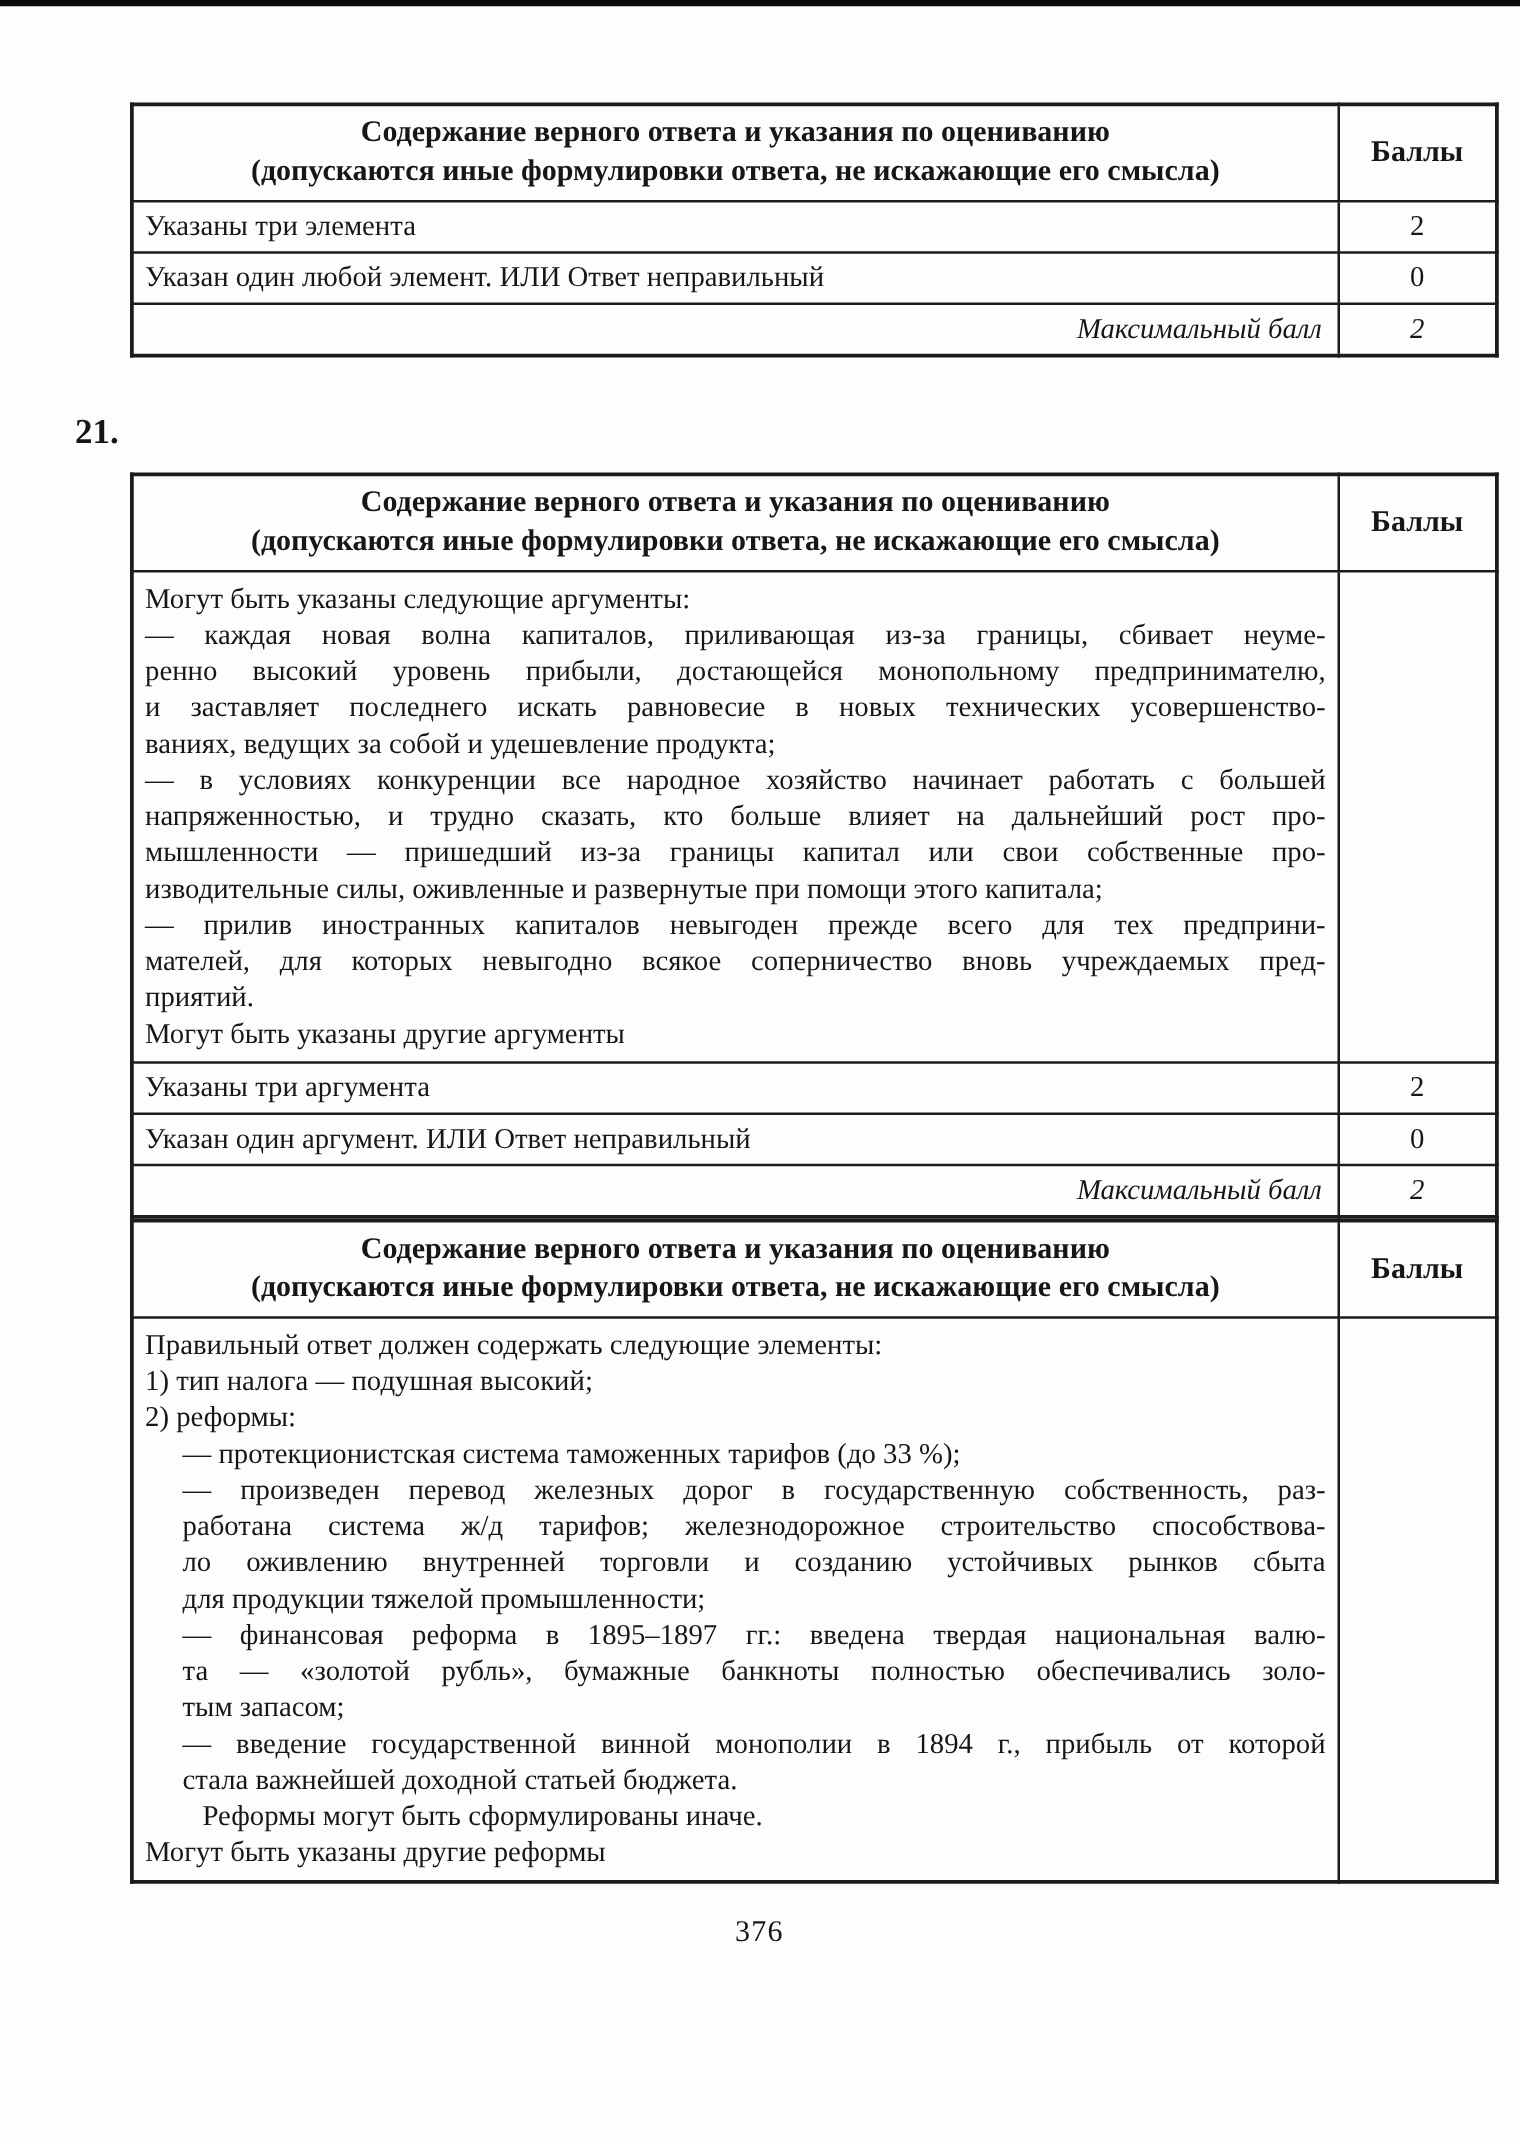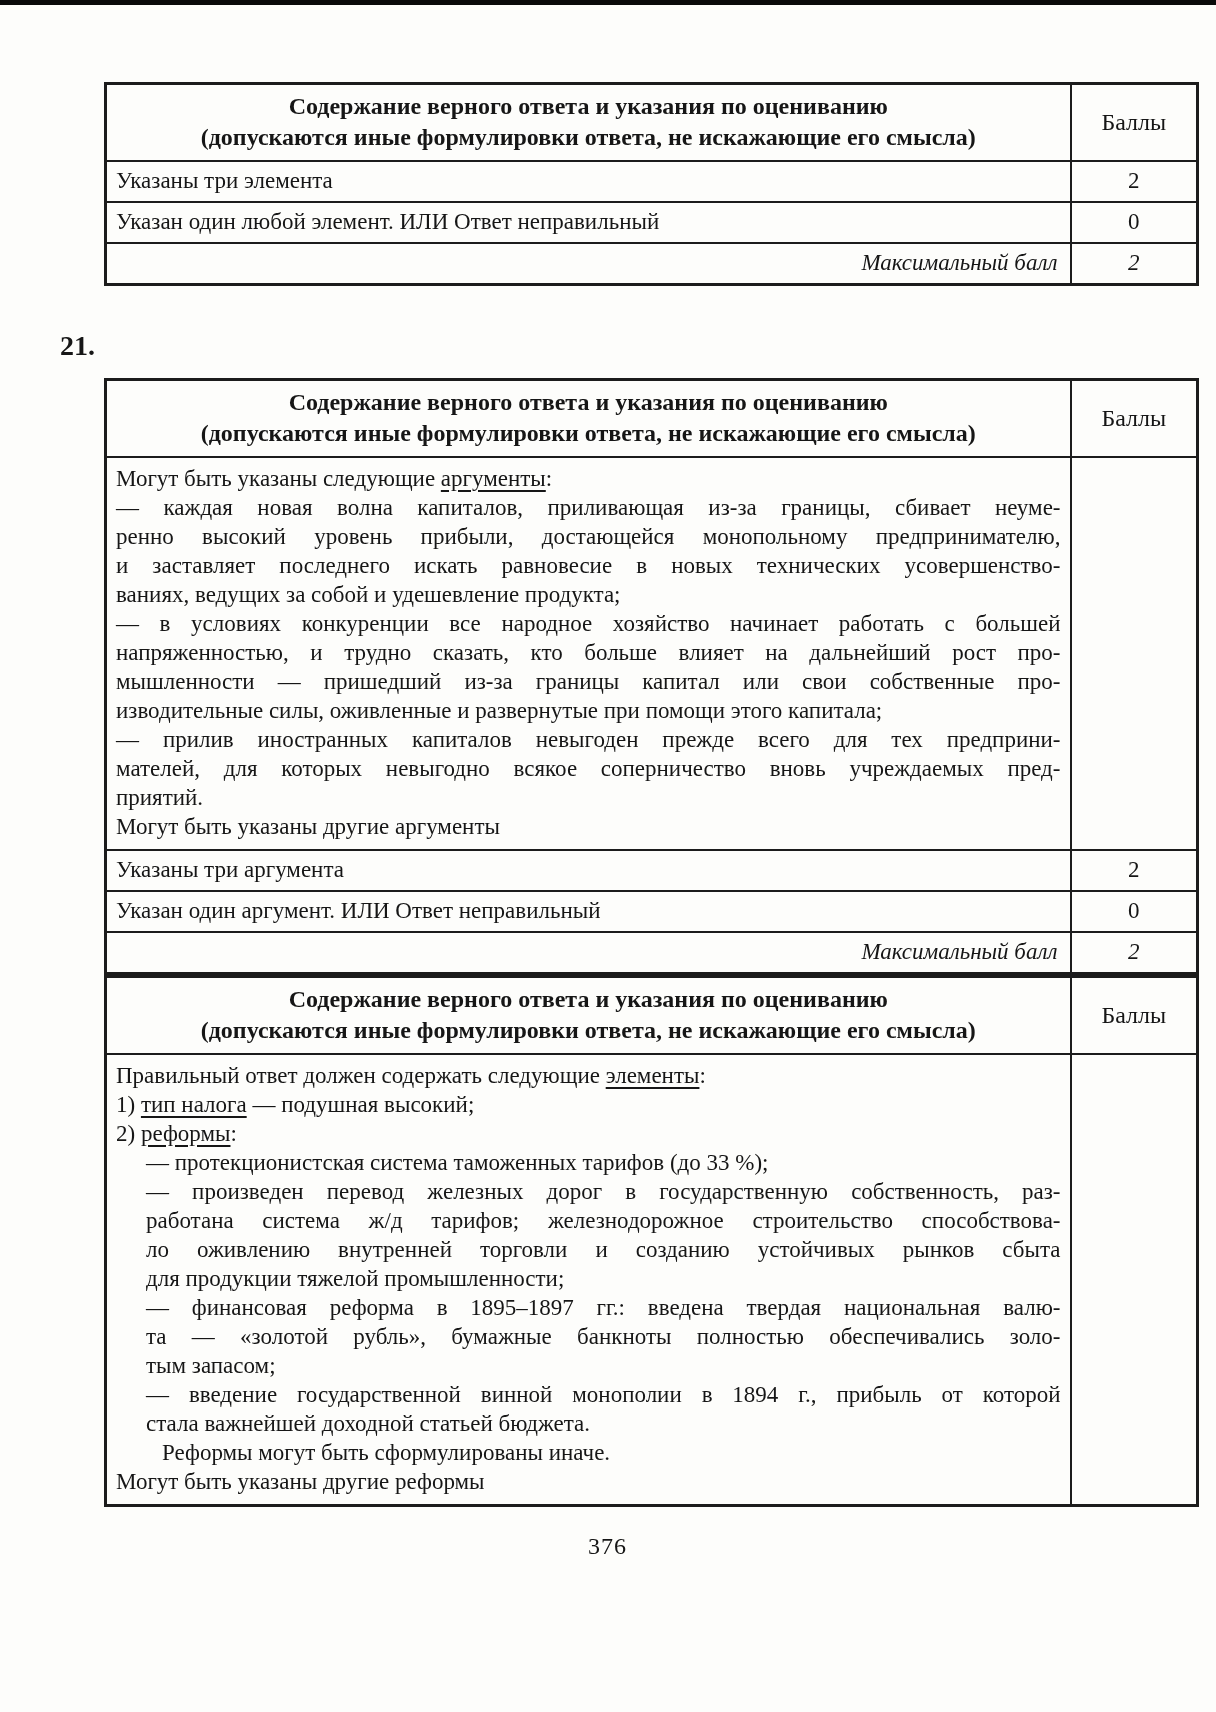--- a/index.html
+++ b/index.html
@@ -44,35 +44,34 @@
   .hd-cell{
     text-align:center;
     font-weight:bold;
     font-size:24px;
     padding:6px 10px 7px;
     vertical-align:middle;
   }
   .hd-line{line-height:31px;}
   .hd-score{
     text-align:center;
-    font-weight:normal;
+    font-weight:bold;
     font-size:24px;
     vertical-align:middle;
   }
   .body-cell{
     padding:6px 9px 8px 9px;
     vertical-align:top;
   }
   .body-score{}
   .line{line-height:29px;min-height:29px;}
   .line.justify{text-align:justify;text-align-last:justify;}
   .line.ind-sub{margin-left:30px;}
   .line.ind-para{margin-left:46px;}
   .u{
-    text-decoration:underline;
     text-decoration-thickness:2px;
     text-underline-offset:4px;
   }
   .crit-text{
     padding:4px 9px 6px;
     line-height:29px;
   }
   .max-text{
     text-align:right;
     font-style:italic;

